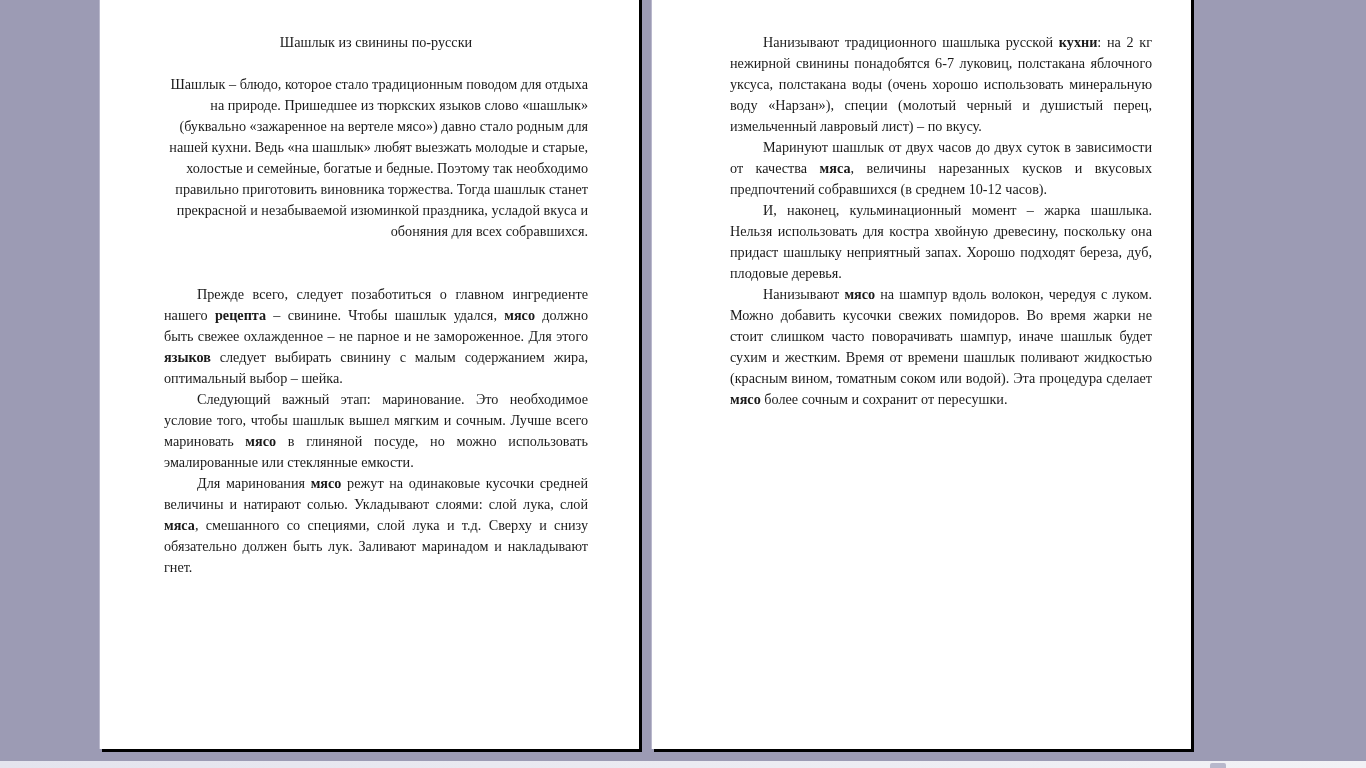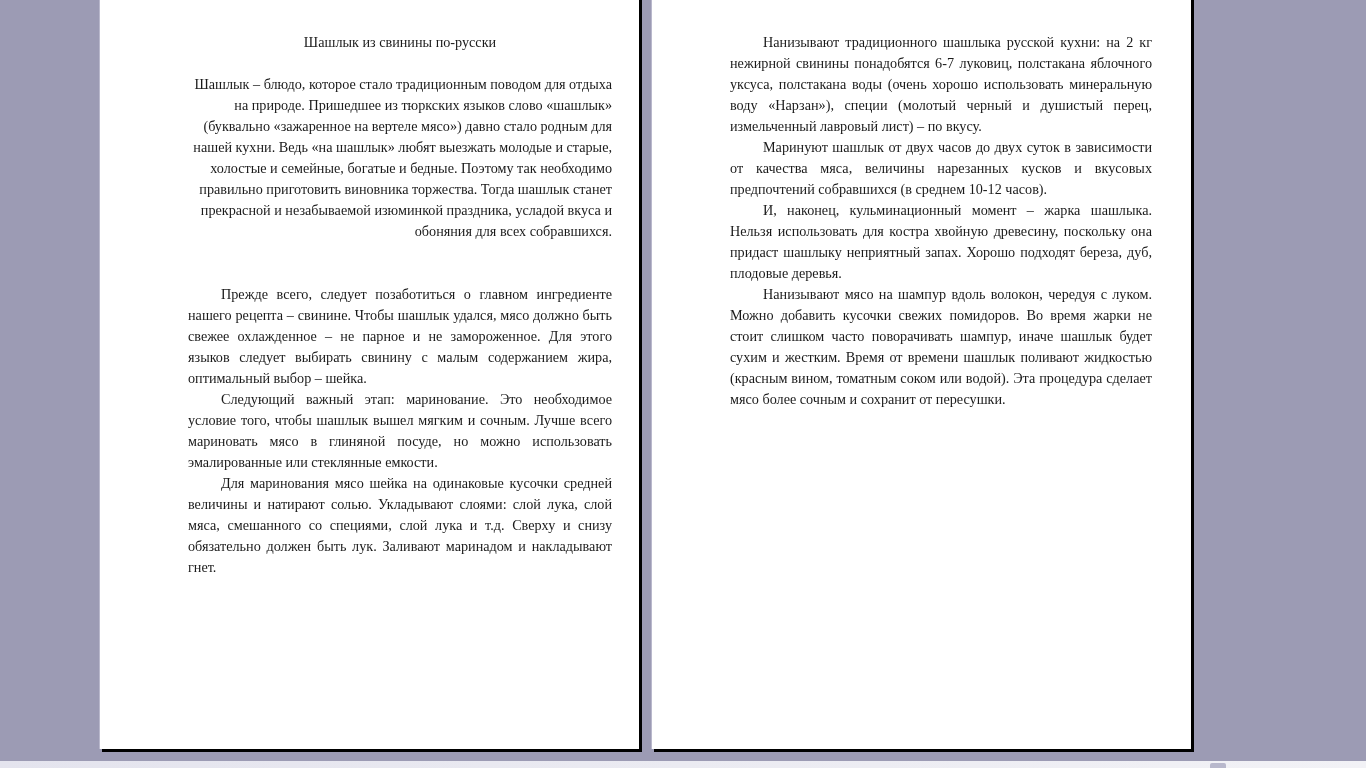--- a/index.html
+++ b/index.html
@@ -17,47 +17,47 @@
     border-left:1px solid #b9b8cc;
     box-shadow: 3px 3px 0 #000000;
   }
   .page-left { left:99px; }
   .page-right { left:651px; }
   .content {
     position:absolute;
     font-size:14.2px;
     line-height:21px;
   }
-  .page-left .content { left:88px; top:36px; width:424px; }
+  .page-left .content { left:64px; top:36px; width:424px; }
   .page-right .content { left:78px; top:36px; width:422px; }
   .title { text-align:center; margin:0; }
   .intro { text-align:right; margin:21px 0 0 0; }
   .spacer { height:42px; }
   p.para { margin:0; text-align:justify; text-indent:33px; }
-  b { font-weight:normal; }
+  b { font-weight:bold; }
   .bottom-strip {
     position:absolute; left:0; top:761px; width:1366px; height:7px;
     background:linear-gradient(to right,#e4e4ee,#f2f2f6);
   }
   .scroll-thumb {
     position:absolute; left:1210px; top:763px; width:16px; height:5px;
     background:#b8b8cc; border-radius:2px 2px 0 0;
   }
 </style>
 </head>
 <body>
 
 <div class="page page-left">
   <div class="content">
     <p class="title">Шашлык из свинины по-русски</p>
     <p class="intro">Шашлык – блюдо, которое стало традиционным поводом для отдыха на природе. Пришедшее из тюркских языков слово «шашлык» (буквально «зажаренное на вертеле мясо») давно стало родным для нашей кухни. Ведь «на шашлык» любят выезжать молодые и старые, холостые и семейные, богатые и бедные. Поэтому так необходимо правильно приготовить виновника торжества. Тогда шашлык станет прекрасной и незабываемой изюминкой праздника, усладой вкуса и обоняния для всех собравшихся.</p>
     <div class="spacer"></div>
     <p class="para"><span>Прежде всего, следует позаботиться о главном ингредиенте нашего </span><b>рецепта</b><span> – свинине. Чтобы шашлык удался, </span><b>мясо</b><span> должно быть свежее охлажденное – не парное и не замороженное. Для этого </span><b>языков</b><span> следует выбирать свинину с малым содержанием жира, оптимальный выбор – шейка.</span></p>
     <p class="para"><span>Следующий важный этап: маринование. Это необходимое условие того, чтобы шашлык вышел мягким и сочным. Лучше всего мариновать </span><b>мясо</b><span> в глиняной посуде, но можно использовать эмалированные или стеклянные емкости.</span></p>
-    <p class="para"><span>Для маринования </span><b>мясо</b><span> шейка на одинаковые кусочки средней величины и натирают солью. Укладывают слоями: слой лука, слой </span><b>мяса</b><span>, смешанного со специями, слой лука и т.д. Сверху и снизу обязательно должен быть лук. Заливают маринадом и накладывают гнет.</span></p>
+    <p class="para"><span>Для маринования </span><b>мясо</b><span> режут на одинаковые кусочки средней величины и натирают солью. Укладывают слоями: слой лука, слой </span><b>мяса</b><span>, смешанного со специями, слой лука и т.д. Сверху и снизу обязательно должен быть лук. Заливают маринадом и накладывают гнет.</span></p>
   </div>
 </div>
 
 <div class="page page-right">
   <div class="content">
     <p class="para"><span>Нанизывают традиционного шашлыка русской </span><b>кухни</b><span>: на 2 кг нежирной свинины понадобятся 6-7 луковиц, полстакана яблочного уксуса, полстакана воды (очень хорошо использовать минеральную воду «Нарзан»), специи (молотый черный и душистый перец, измельченный лавровый лист) – по вкусу.</span></p>
     <p class="para"><span>Маринуют шашлык от двух часов до двух суток в зависимости от качества </span><b>мяса</b><span>, величины нарезанных кусков и вкусовых предпочтений собравшихся (в среднем 10-12 часов).</span></p>
     <p class="para"><span>И, наконец, кульминационный момент – жарка шашлыка. Нельзя использовать для костра хвойную древесину, поскольку она придаст шашлыку неприятный запах. Хорошо подходят береза, дуб, плодовые деревья.</span></p>
     <p class="para"><span>Нанизывают </span><b>мясо</b><span> на шампур вдоль волокон, чередуя с луком. Можно добавить кусочки свежих помидоров. Во время жарки не стоит слишком часто поворачивать шампур, иначе шашлык будет сухим и жестким. Время от времени шашлык поливают жидкостью (красным вином, томатным соком или водой). Эта процедура сделает </span><b>мясо</b><span> более сочным и сохранит от пересушки.</span></p>
   </div>

